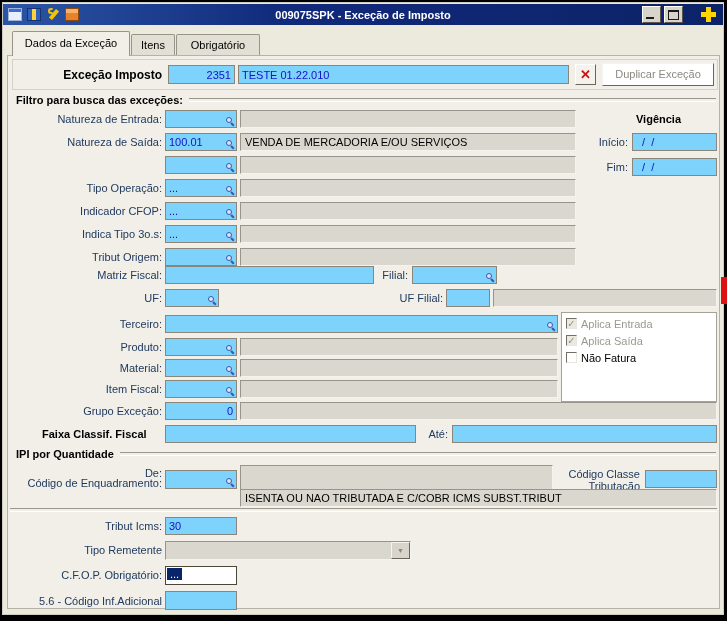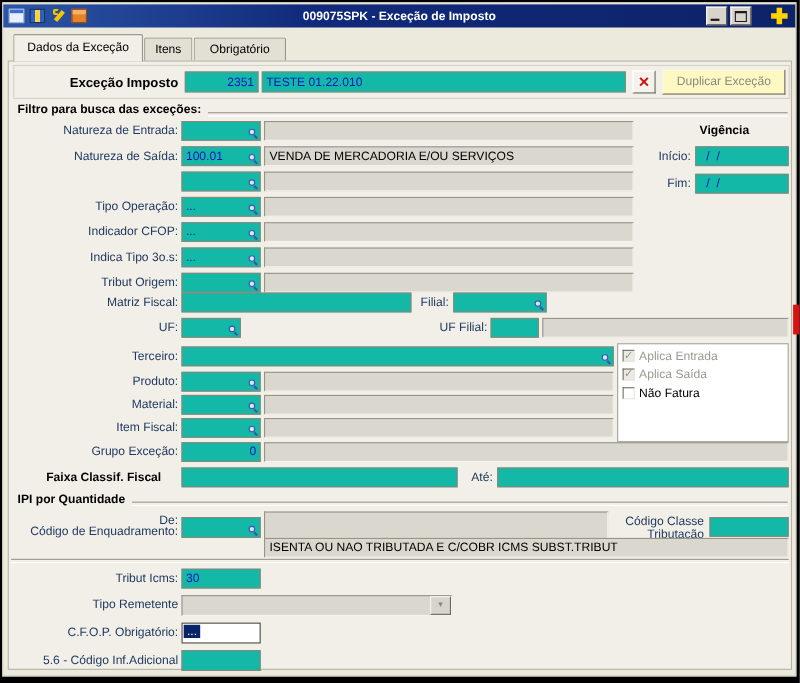--- a/index.html
+++ b/index.html
@@ -27,32 +27,32 @@
   
   .tab{position:absolute;box-sizing:border-box;font-size:11px;text-align:center;color:#000;background:#e2dfd4;border:1px solid #98948a;border-bottom:none;border-radius:2px 2px 0 0;line-height:20px;cursor:pointer;}
   .tab.active{background:#f1efe7;z-index:6;line-height:23px;}
   .panel{position:absolute;left:7px;top:55px;width:713px;height:554px;background:#f1efe7;border:1px solid #b6b2a6;box-sizing:border-box;}
   
   .lbl{position:absolute;font-size:11px;color:#203a60;text-align:right;white-space:nowrap;line-height:13px;}
   .blbl{font-weight:bold;color:#000;}
   .big{font-size:12px;}
   
   .fld{position:absolute;}
-  .fld input{width:100%;height:100%;box-sizing:border-box;background:#14b8a6;border:1px solid #8a867a;color:#1212c4;font-family:"Liberation Sans",sans-serif;font-size:11px;padding:1px 3px;outline:none;}
+  .fld input{width:100%;height:100%;box-sizing:border-box;background:#7dd3fc;border:1px solid #8a867a;color:#1212c4;font-family:"Liberation Sans",sans-serif;font-size:11px;padding:1px 3px;outline:none;}
   .fld input.num{text-align:right;}
   .disp{position:absolute;background:#dad7ce;border:1px solid;border-color:#98948a #f5f3ec #f5f3ec #98948a;font-size:11px;color:#000;padding:1px 4px;box-sizing:border-box;overflow:hidden;white-space:nowrap;line-height:14px;}
   .lk{position:absolute;right:2px;bottom:2px;width:9px;height:9px;cursor:pointer;}
   .lk::before{content:"";position:absolute;left:0;top:0;width:4px;height:4px;border:1px solid #3a56b0;border-radius:50%;background:#dce4f8;}
   .lk::after{content:"";position:absolute;left:5px;top:5px;width:4px;height:2px;background:#3a56b0;transform:rotate(45deg);transform-origin:left center;}
   
   .xbtn{position:absolute;background:#f4f2ec;border:1px solid;border-color:#ffffff #6a665c #6a665c #ffffff;color:#cc1111;font-weight:bold;font-size:13px;line-height:19px;text-align:center;cursor:pointer;box-sizing:border-box;}
-  .dupbtn{position:absolute;background:#fef9c3;border:1px solid;border-color:#f6f4ee #6a665c #6a665c #f6f4ee;color:#8b897f;font-size:11px;text-align:center;line-height:21px;box-sizing:border-box;}
+  .dupbtn{position:absolute;background:#ffffff;border:1px solid;border-color:#f6f4ee #6a665c #6a665c #f6f4ee;color:#8b897f;font-size:11px;text-align:center;line-height:21px;box-sizing:border-box;}
   .hdrframe{position:absolute;border:1px solid #d4d1c5;box-sizing:border-box;}
   
-  .secline{position:absolute;display:flex;align-items:flex-end;gap:6px;}
+  .secline{position:absolute;display:flex;align-items:center;gap:6px;}
   .secline .txt{font-weight:bold;font-size:11px;color:#000;white-space:nowrap;}
   .secline .ln{flex:1;height:2px;border-top:1px solid #9a968c;border-bottom:1px solid #fff;}
   .sepline{position:absolute;height:2px;border-top:1px solid #9a968c;border-bottom:1px solid #fff;}
   
   .cbgroup{position:absolute;background:#ffffff;border:1px solid #a6a298;box-sizing:border-box;padding:2px;display:flex;flex-direction:column;}
   .cb{display:flex;align-items:center;gap:4px;height:17px;padding:0 2px;font-size:11px;color:#000;cursor:pointer;}
   .cb .box{width:11px;height:11px;background:#fff;border:1px solid;border-color:#736f65 #e8e6de #e8e6de #736f65;font-size:10px;line-height:9px;text-align:center;color:#5a6b5a;box-sizing:border-box;}
   .cb.dis{color:#9b998f;}
   .cb.dis .box{background:#ece9e0;color:#8a978a;}
   

